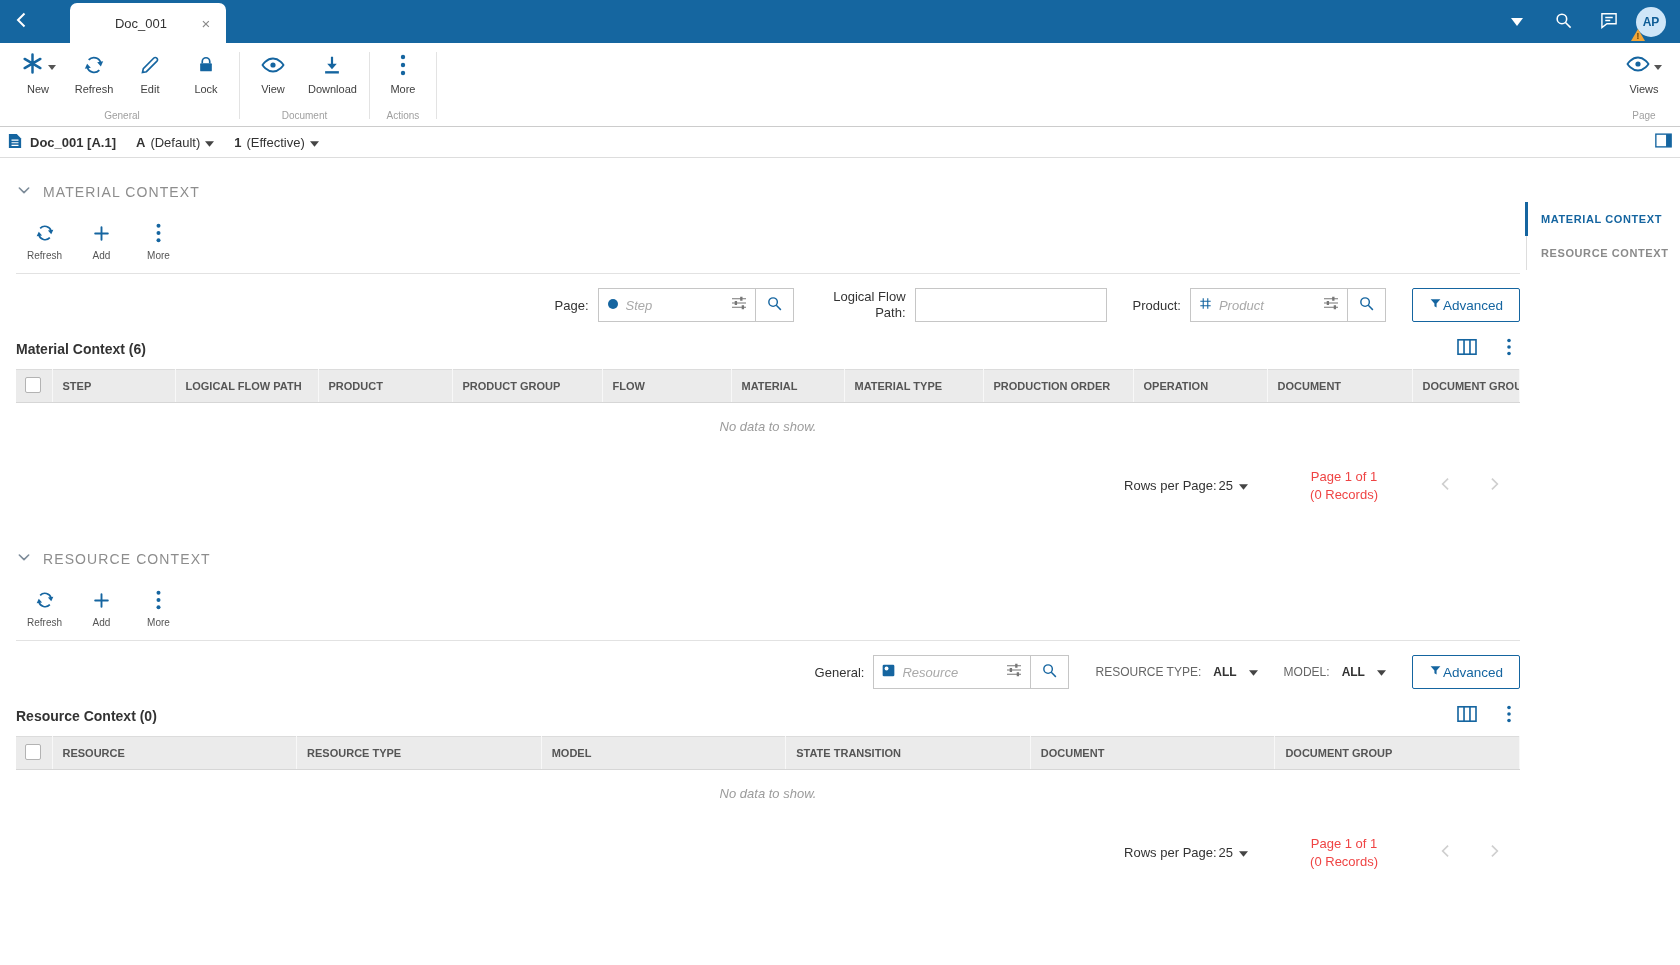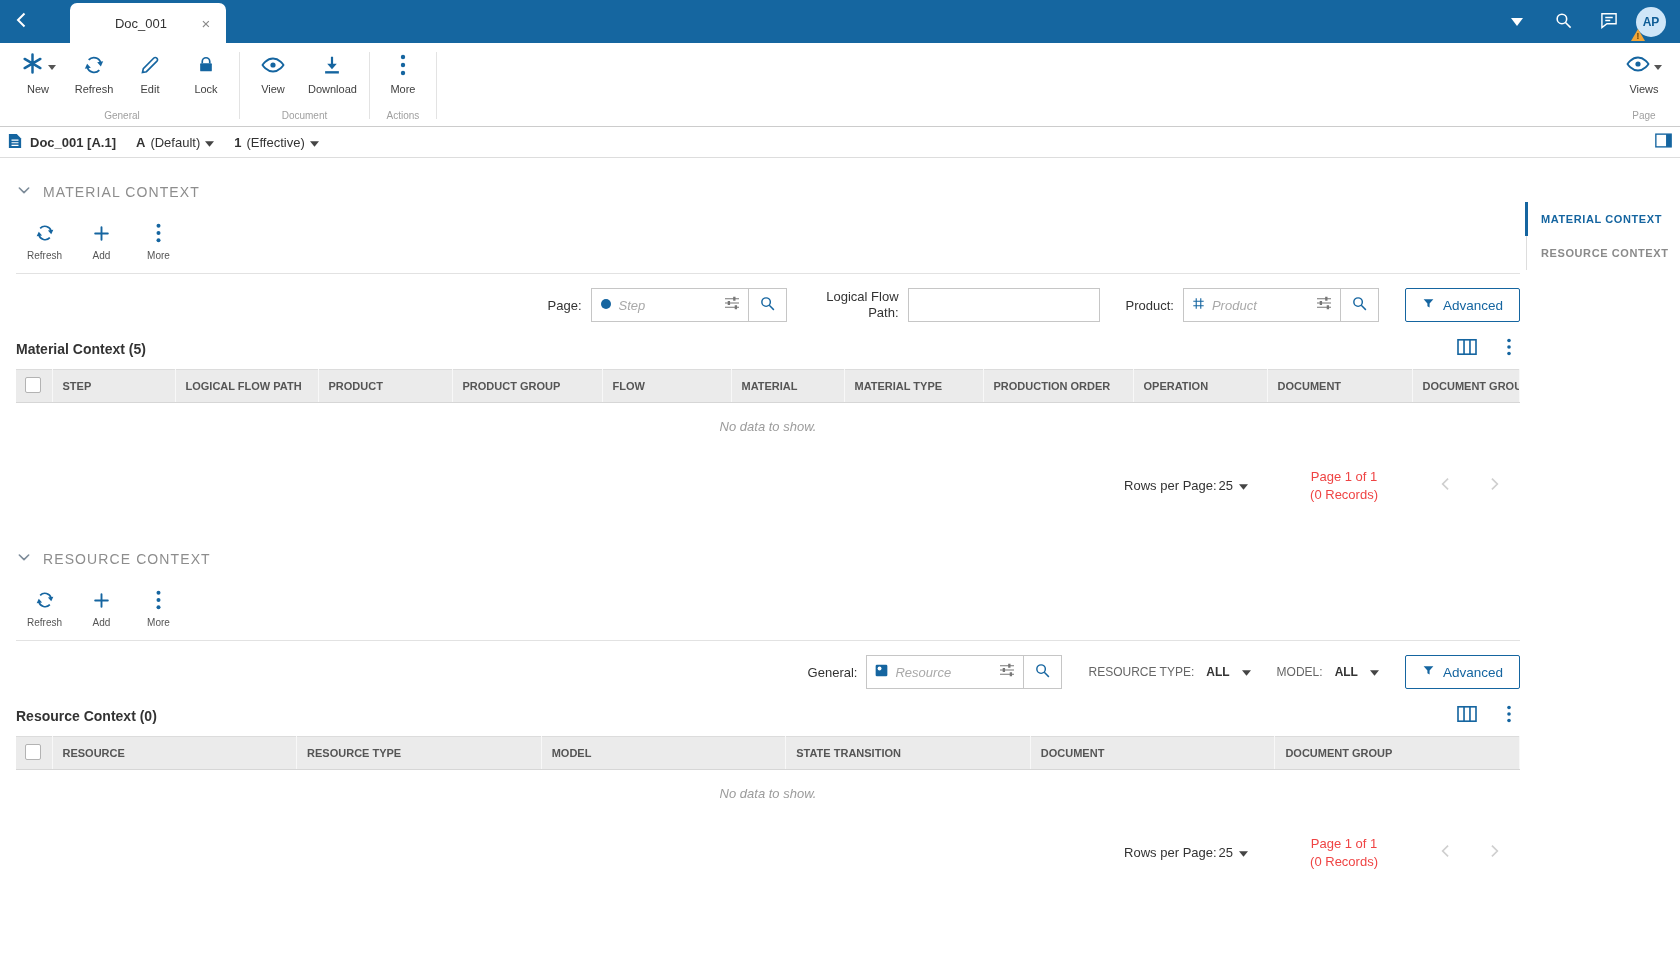--- a/index.html
+++ b/index.html
@@ -59,21 +59,21 @@
   .tlabel { font-size: 10px; color: #555; }
 
   .filter-row { display: flex; align-items: center; justify-content: flex-end; padding: 14px 0; }
   .flabel { font-size: 13px; color: #333; margin: 0 9px 0 26px; }
   .flabel.two-line { width: 86px; line-height: 1.25; text-align: right; }
   .input-group { display: flex; align-items: center; height: 34px; width: 158px; border: 1px solid #c6c6c6; background: #fff; padding: 0 8px; gap: 7px; }
   .input-group input { border: none; outline: none; width: 100%; font-size: 13px; font-family: inherit; color: #333; background: transparent; }
   .input-group input::placeholder { color: #a9a9a9; font-style: italic; }
   .search-btn { width: 38px; height: 34px; border: 1px solid #c6c6c6; border-left: none; background: #fff; display: flex; align-items: center; justify-content: center; cursor: pointer; }
   .plain-input { width: 192px; height: 34px; border: 1px solid #c6c6c6; padding: 0 8px; font-family: inherit; font-size: 13px; outline: none; color: #333; }
-  .advanced-btn { margin-left: 26px; height: 34px; border: 1px solid #1565a0; color: #1565a0; background: #fff; border-radius: 2px; display: flex; align-items: center; gap: 8px; padding: 0 16px; font-size: 13.5px; cursor: pointer; }
+  .advanced-btn { margin-left: 26px; height: 34px; border: 1px solid #1565a0; color: #1565a0; background: #fff; border-radius: 2px; display: flex; align-items: center; gap: 1px; padding: 0 16px; font-size: 13.5px; cursor: pointer; }
   .dd-filter { display: flex; align-items: center; gap: 12px; margin-left: 26px; font-size: 12px; color: #666; cursor: pointer; background: none; border: none; }
   .dd-value { color: #333; font-weight: 700; font-size: 12px; }
 
   .table-head-row { display: flex; align-items: center; padding: 2px 0 10px; }
   .table-title { font-size: 14px; font-weight: 600; color: #333; }
   .table-actions { margin-left: auto; display: flex; align-items: center; gap: 28px; padding-right: 8px; }
   .icon-btn { background: none; border: none; cursor: pointer; display: flex; align-items: center; }
 
   table.grid { width: 100%; border-collapse: collapse; table-layout: fixed; }
   .grid th { background: #ebebeb; border-top: 1px solid #dcdcdc; border-bottom: 1px solid #d6d6d6; border-right: 1px solid #f8f8f8; height: 33px; font-size: 11px; font-weight: 700; color: #555; text-align: left; padding: 0 10px; overflow: hidden; white-space: nowrap; cursor: pointer; }
@@ -391,21 +391,21 @@
           <span>
             <svg width="13" height="13" viewBox="0 0 24 24">
                 <path d="M3 4h18l-7 8v7.5l-4-2.5V12z" fill="#1565a0"></path>
               </svg>
           </span>
           <span>Advanced</span>
         </button>
       </div>
 
       <div class="table-head-row">
-        <span class="table-title">Material Context (5)</span>
+        <span class="table-title">Material Context (6)</span>
         <span class="table-actions">
           <button class="icon-btn">
             <span>
               <svg width="22" height="18" viewBox="0 0 24 20" fill="none" stroke="#1565a0" stroke-width="1.8">
                   <rect x="2" y="2" width="20" height="16"></rect>
                   <path d="M8.7 2v16M15.3 2v16"></path>
                 </svg>
             </span>
           </button>
           <button class="icon-btn">

